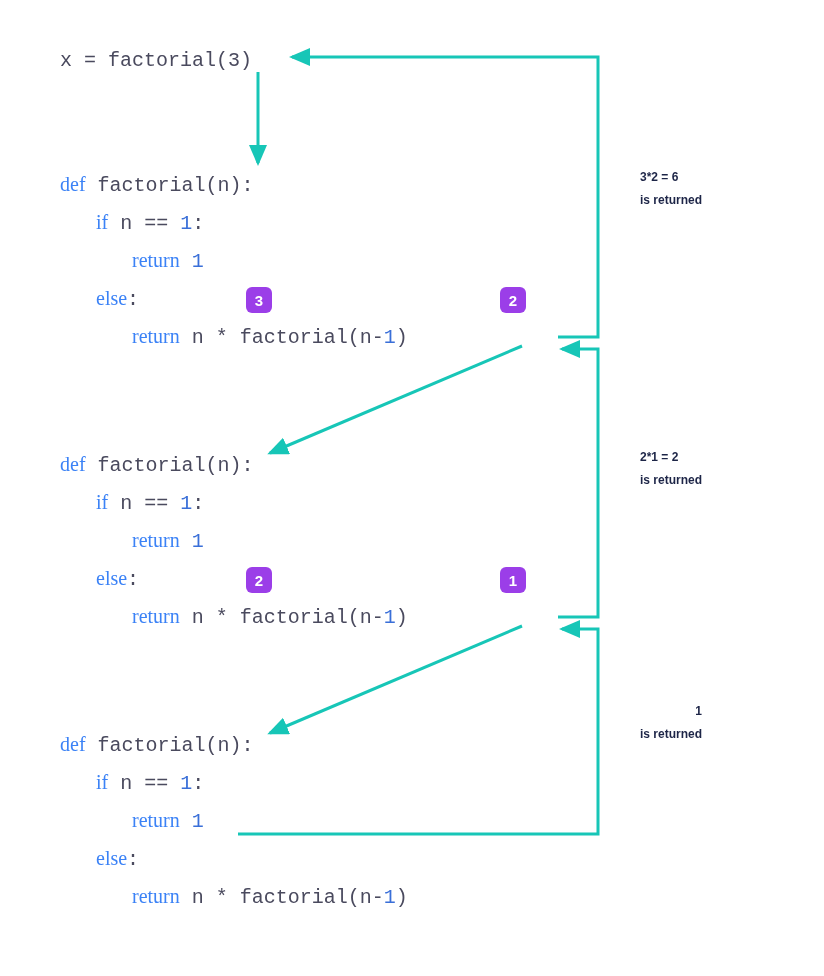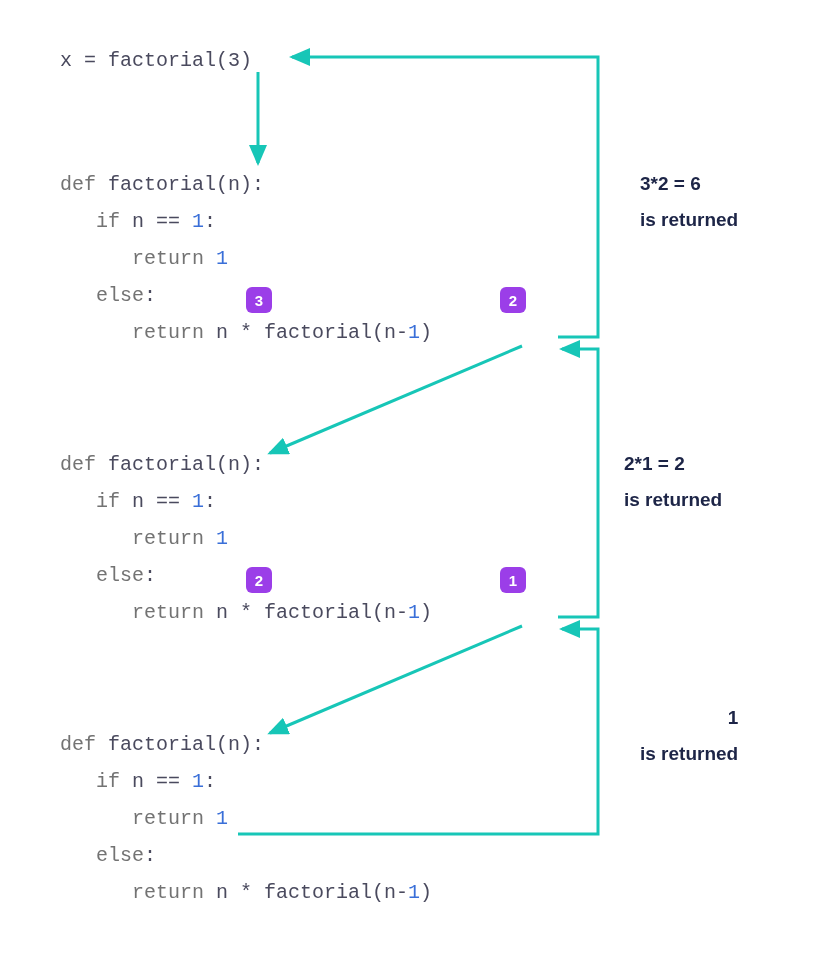--- a/index.html
+++ b/index.html
@@ -24,29 +24,29 @@
     top: 0; left: 0;
     width: 824px;
     height: 976px;
     pointer-events: none;
   }
   .code {
     position: absolute;
     white-space: pre;
     line-height: 1.85;
   }
-  .kw { color: #737373; }
+  .kw { color: #3b82f6; font-family: Liberation Serif, serif; }
   .num { color: #3a6fd8; }
   .id { color: #4a4a5e; }
   .annot {
     position: absolute;
     font-family: -apple-system, BlinkMacSystemFont, 'Segoe UI', Arial, sans-serif;
     font-weight: 700;
     color: #1d2547;
-    font-size: 19px;
+    font-size: 12px;
     line-height: 1.9;
     white-space: pre;
   }
   .badge {
     position: absolute;
     background: #9b3ee8;
     color: #fff;
     font-family: -apple-system, BlinkMacSystemFont, 'Segoe UI', Arial, sans-serif;
     font-weight: 700;
     font-size: 15px;
@@ -105,19 +105,19 @@
 
   <div class="badge" style="left:246px; top:287px;">3</div>
   <div class="badge" style="left:500px; top:287px;">2</div>
 
   <div class="badge" style="left:246px; top:567px;">2</div>
   <div class="badge" style="left:500px; top:567px;">1</div>
 
   <div class="annot" style="left:640px; top:166px;"><span>3*2 = 6</span>
 <span>is returned</span></div>
 
-  <div class="annot" style="left:624px; top:446px;"><span>2*1 = 2</span>
+  <div class="annot" style="left:640px; top:446px;"><span>2*1 = 2</span>
 <span>is returned</span></div>
 
   <div class="annot" style="left:640px; top:700px;text-align:right;"><span>1</span>
 <span>is returned</span></div>
 
 </div>
 
 </body></html>

